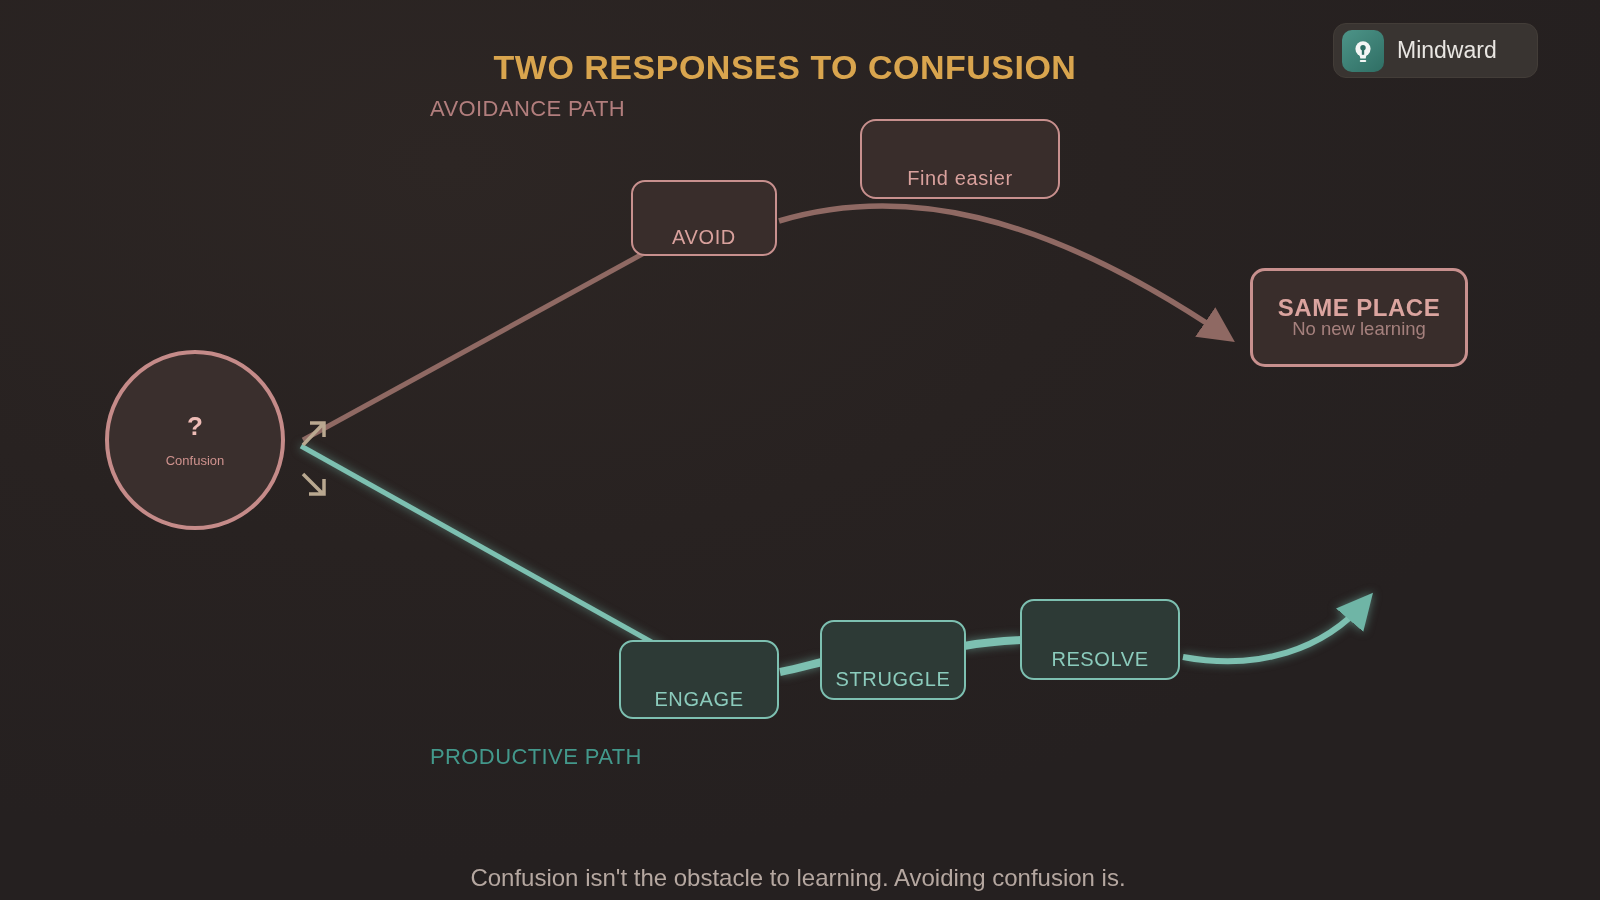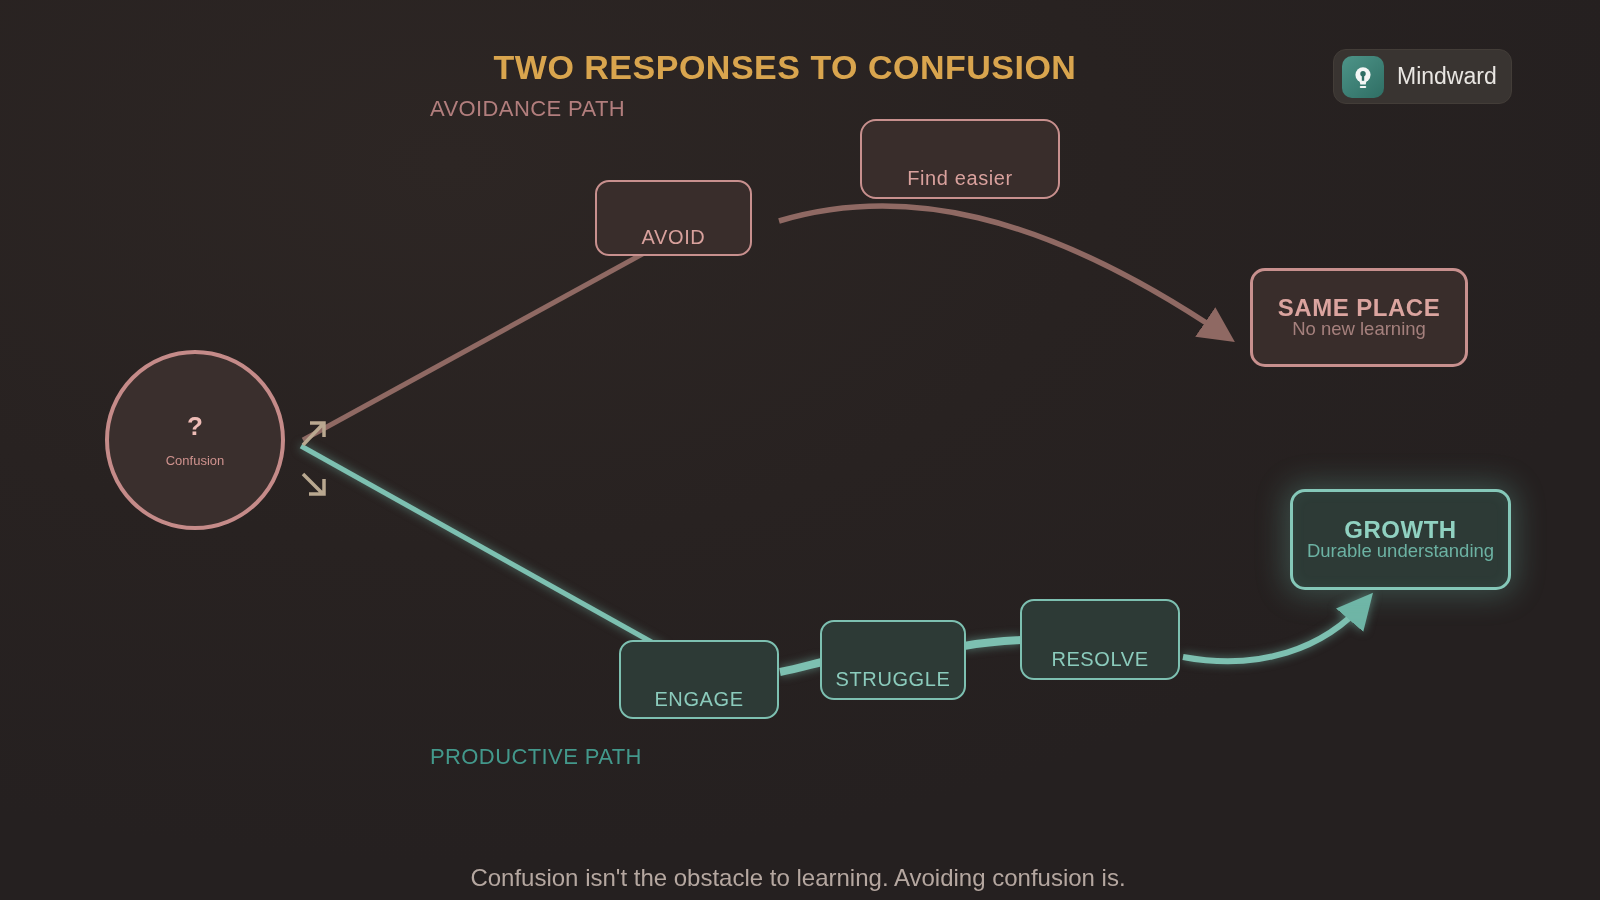--- a/index.html
+++ b/index.html
@@ -18,22 +18,22 @@
     position: absolute; top: 48px; left: 0; width: 1570px;
     text-align: center; margin: 0;
     font-size: 34px; font-weight: 700; letter-spacing: .5px;
     color: #d9a54e;
   }
   .path-label { position: absolute; font-size: 22px; letter-spacing: .4px; }
   .path-label.rose { left: 430px; top: 96px; color: #b27e7d; }
   .path-label.teal { left: 430px; top: 744px; color: #43988b; }
 
   .badge {
-    position: absolute; left: 1333px; top: 49px;
-    width: 179px; height: 55px;
+    position: absolute; left: 1333px; top: 23px;
+    width: 205px; height: 55px;
     background: #393431; border: 1px solid #433d38; border-radius: 13px;
     display: flex; align-items: center; gap: 13px; padding-left: 8px;
   }
   .badge-icon {
     width: 42px; height: 42px; border-radius: 10px;
     background: linear-gradient(140deg, #4d9488 0%, #2f6e64 100%);
     display: flex; align-items: center; justify-content: center;
   }
   .badge-name { font-size: 23px; color: #e9e6e2; font-weight: 500; }
 
@@ -57,21 +57,21 @@
   .node .step-label { font-size: 20px; letter-spacing: .6px; margin-top: 39px; }
 
   .node.outcome { gap: 0; border-width: 3px; border-radius: 15px; }
   .outcome-title { font-size: 24px; font-weight: 700; letter-spacing: .5px; line-height: 1; }
   .outcome-sub { font-size: 18.5px; line-height: 1; }
   .node.rose .outcome-title { color: #dba49f; }
   .node.rose .outcome-sub { color: #a5807d; }
   .node.teal .outcome-title { color: #90d1c1; }
   .node.teal .outcome-sub { color: #6cb2a3; }
 
-  #node-avoid    { left: 595px; top: 180px; width: 157px; height: 76px; }
+  #node-avoid    { left: 631px; top: 180px; width: 146px; height: 76px; }
   #node-easier   { left: 860px; top: 119px; width: 200px; height: 80px; border-radius: 16px; }
   #node-sameplace{ left: 1250px; top: 268px; width: 218px; height: 99px; }
   #node-engage   { left: 619px; top: 640px; width: 160px; height: 79px; }
   #node-struggle { left: 820px; top: 620px; width: 146px; height: 80px; }
   #node-resolve  { left: 1020px; top: 599px; width: 160px; height: 81px; }
   #node-growth   {
     left: 1290px; top: 489px; width: 221px; height: 101px;
     border-color: #85c8b9;
     box-shadow: 0 0 30px 5px rgba(120, 200, 182, 0.28), inset 0 0 14px rgba(120,200,182,0.08);
   }
@@ -155,20 +155,16 @@
   </div>
 
   <div class="node teal" id="node-engage">
     <div class="step-label">ENGAGE</div>
   </div>
 
   <div class="node teal" id="node-resolve">
     <div class="step-label">RESOLVE</div>
   </div>
 
-  <div class="node teal outcome" id="node-growth">
-    <div class="outcome-title">GROWTH</div>
-    <div class="outcome-sub">Durable understanding</div>
-  </div>
 
   <div class="caption">Confusion isn't the obstacle to learning. Avoiding confusion is.</div>
 
 </div>
 
 </body></html>

